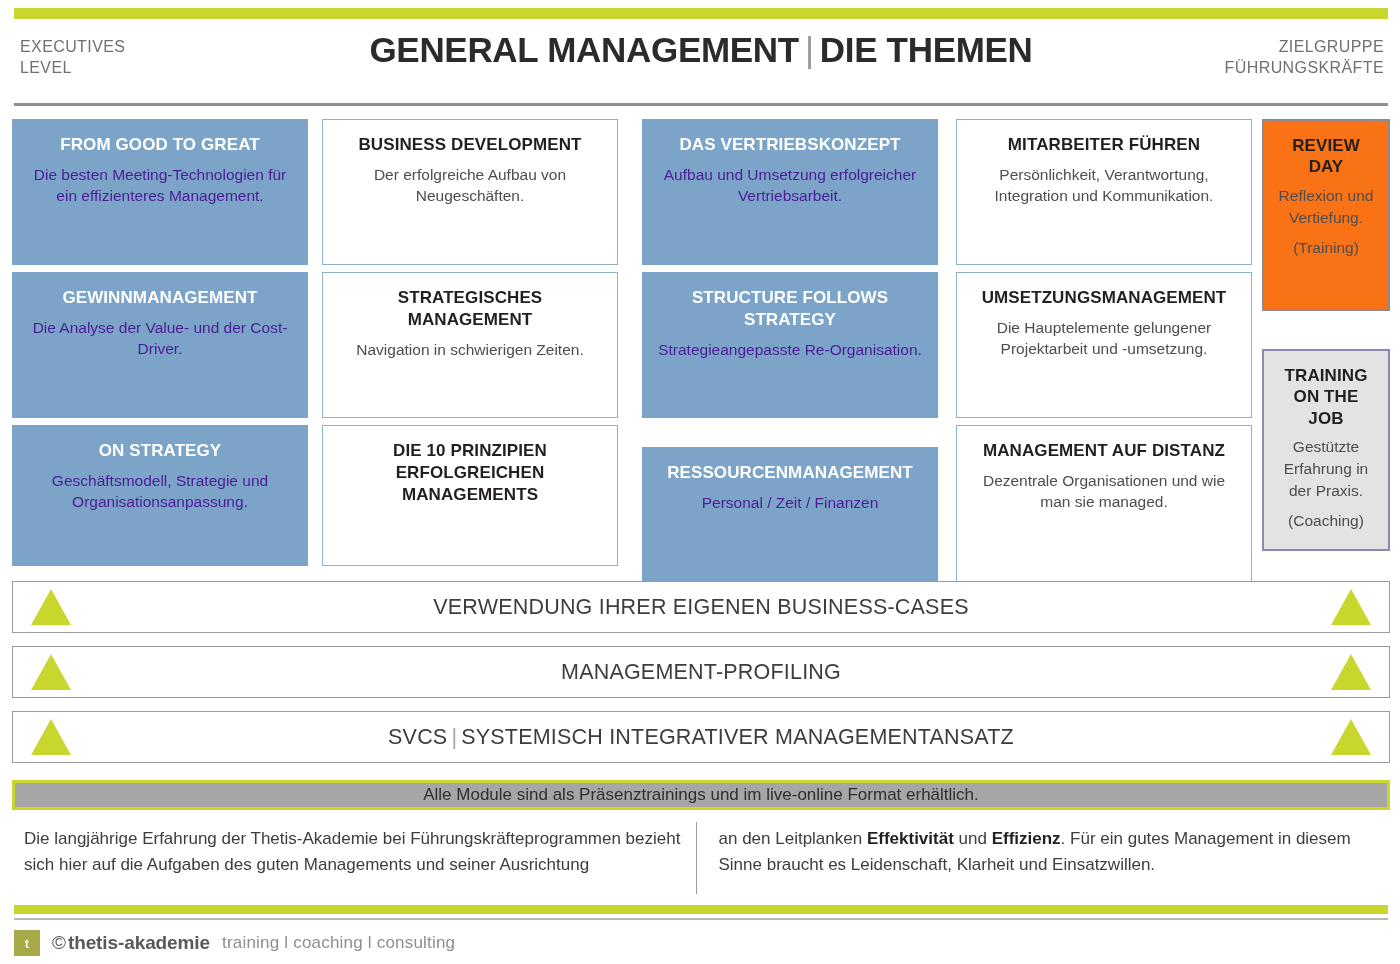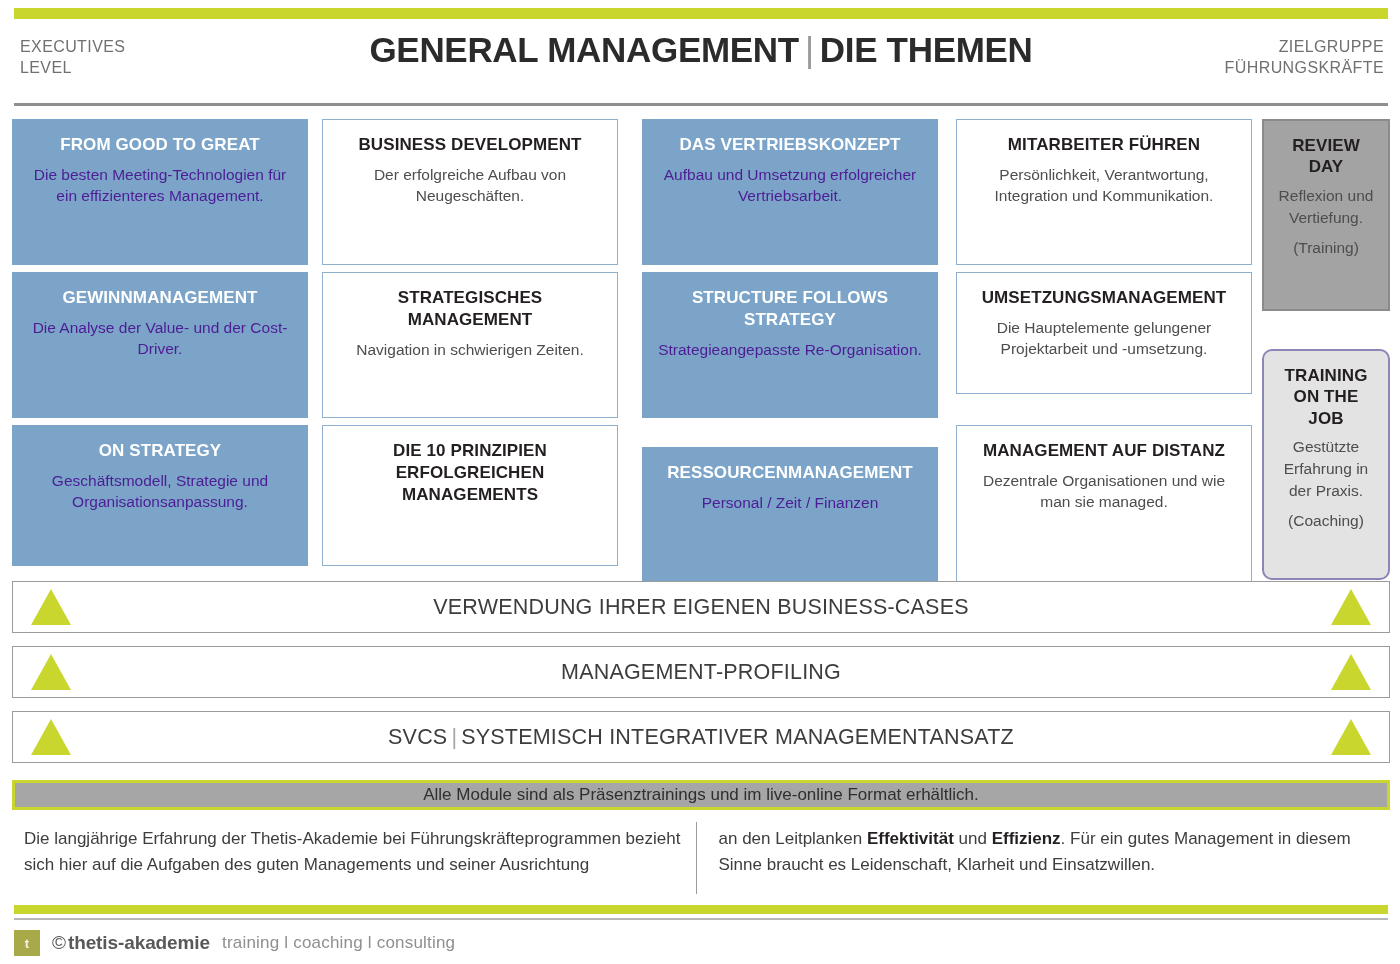--- a/index.html
+++ b/index.html
@@ -115,21 +115,21 @@
   
   .card.white {
     background: #ffffff;
     border: 1.5px solid #8fb0cc;
   }
   .card.white .c-title { color: #231f20; }
   .card.white .c-desc  { color: #4d4d4f; }
 
   
   .card.grey {
-    background: #a3a3a3;
+    background: #f97316;
     border: 2px solid #8b8b8b;
   }
   .card.grey .c-title { color: #231f20; }
   .card.grey .c-desc  { color: #4d4d4f; }
 
   
   .card.purple {
     background: #e3e3e3;
     border: 2px solid #8a86b8;
   }
@@ -318,35 +318,35 @@
     </div>
     <div class="card blue" style="left:630px; top:306px; width:296px; height:141px;margin-top:22px;">
       <div class="c-title">RESSOURCENMANAGEMENT</div>
       <div class="c-desc">Personal / Zeit / Finanzen</div>
     </div>
 
     <div class="card white" style="left:944px; top:0px;   width:296px; height:146px;">
       <div class="c-title">MITARBEITER FÜHREN</div>
       <div class="c-desc">Persönlichkeit, Verantwortung, Integration und Kommunikation.</div>
     </div>
-    <div class="card white" style="left:944px; top:153px; width:296px; height:122px;">
+    <div class="card white" style="left:944px; top:153px; width:296px; height:146px;">
       <div class="c-title">UMSETZUNGSMANAGEMENT</div>
       <div class="c-desc">Die Hauptelemente gelungener Projektarbeit und -umsetzung.</div>
     </div>
     <div class="card white" style="left:944px; top:306px; width:296px; height:163px;">
       <div class="c-title">MANAGEMENT AUF DISTANZ</div>
       <div class="c-desc">Dezentrale Organisationen und wie man sie managed.</div>
     </div>
 
     <div class="card grey side" style="left:1250px; top:0px; width:128px; height:192px;">
       <div class="c-title">REVIEW DAY</div>
       <div class="c-desc">Reflexion und Vertiefung.</div>
       <div class="c-desc" style="margin-top:8px;">(Training)</div>
     </div>
-    <div class="card purple side" style="left:1250px; top:230px; width:128px; height:231px;border-radius:10px;">
+    <div class="card purple side" style="left:1250px; top:230px; width:128px; height:202px;">
       <div class="c-title">TRAINING ON THE JOB</div>
       <div class="c-desc">Gestützte Erfahrung in der Praxis.</div>
       <div class="c-desc" style="margin-top:8px;">(Coaching)</div>
     </div>
   </div>
 
   <div class="banner" style="top:581px;">
     <div class="tri left"></div>
     <div class="b-text">VERWENDUNG IHRER EIGENEN BUSINESS-CASES</div>
     <div class="tri right"></div>

